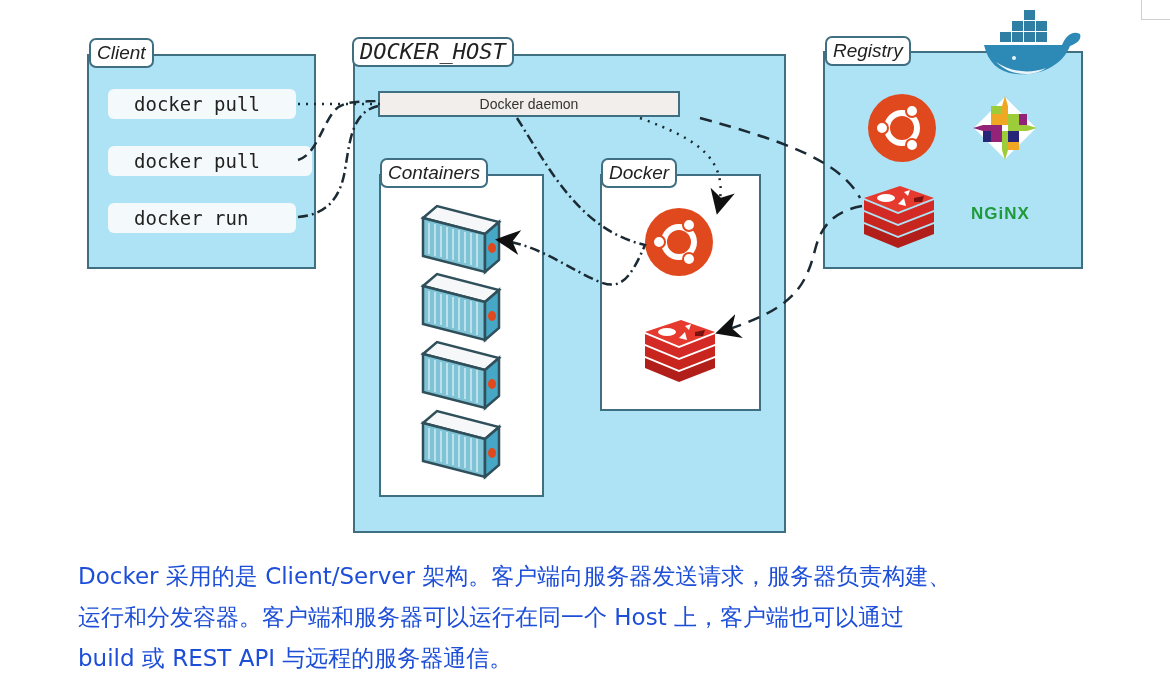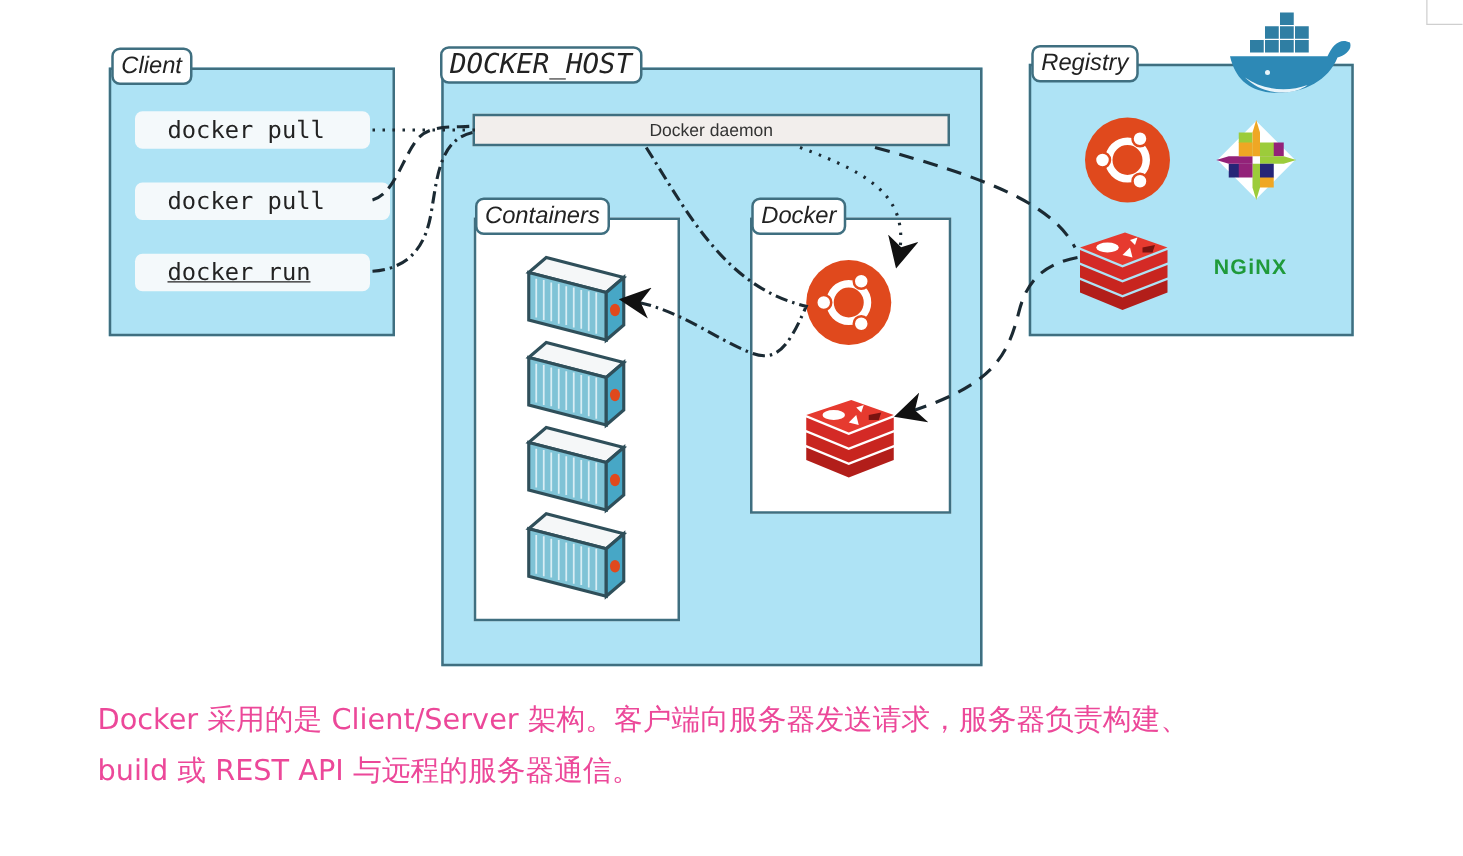--- a/index.html
+++ b/index.html
@@ -7,40 +7,40 @@
   .panel { position: absolute; background: #aee3f5; border: 2px solid #3f6f80; box-sizing: border-box; }
   .white-panel { position: absolute; background: #ffffff; border: 2px solid #3f6f80; box-sizing: border-box; }
   .tab { position: absolute; background: #ffffff; border: 2px solid #3f6f80; border-radius: 7px; box-sizing: border-box;
          font-family: "Liberation Sans", sans-serif; color: #222; padding: 0 6px; line-height: 26px; height: 30px; font-size: 19px; white-space: nowrap; font-style: italic; }
   .tab.mono { font-family: "DejaVu Sans Mono", monospace; font-size: 22px; text-align: right; }
   .cmd { position: absolute; background: #f4f9fb; border-radius: 6px; height: 30px; line-height: 30px;
          font-family: "DejaVu Sans Mono", monospace; font-size: 19px; color: #222; padding-left: 26px; box-sizing: border-box; }
   .daemon { position: absolute; background: #f2eeec; border: 2px solid #3f6f80; box-sizing: border-box;
             font-family: "Liberation Sans", sans-serif; font-size: 14px; color: #333; text-align: center; line-height: 22px; }
   .caption { position: absolute; left: 78px; top: 556px; width: 1040px; font-family: "DejaVu Sans", sans-serif;
-             font-size: 23px; line-height: 41px; color: #ec4899; }
+             font-size: 23px; line-height: 41px; color: #1d4ed8; }
   .caption p { margin: 0; white-space: nowrap; }
   .corner-box { position: absolute; left: 1141px; top: -2px; width: 32px; height: 22px; border: 1px solid #cfcfcf; box-sizing: border-box; background: #fff; }
   svg { position: absolute; left: 0; top: 0; }
   .nginx { position: absolute; font-family: "Liberation Sans", sans-serif; font-weight: bold; color: #1f9a3a; font-size: 17px; letter-spacing: 1px; }
 </style>
 </head>
 <body>
 
 <div class="corner-box"></div>
 
 <div class="panel" style="left:87px; top:54px; width:229px; height:215px;"></div>
 <div class="tab" style="left:89px; top:38px;">Client</div>
 <div class="cmd" style="left:108px; top:89px; width:188px;">docker pull</div>
 <div class="cmd" style="left:108px; top:146px; width:204px;">docker pull</div>
-<div class="cmd" style="left:108px; top:203px; width:188px;text-decoration:underline;">docker run</div>
+<div class="cmd" style="left:108px; top:203px; width:188px;">docker run</div>
 
 <div class="panel" style="left:353px; top:54px; width:433px; height:479px;"></div>
 <div class="tab mono" style="left:352px; top:37px;">DOCKER_HOST</div>
-<div class="daemon" style="left:378px; top:91px; width:382px; height:26px;">Docker daemon</div>
+<div class="daemon" style="left:378px; top:91px; width:302px; height:26px;">Docker daemon</div>
 
 <div class="white-panel" style="left:379px; top:174px; width:165px; height:323px;"></div>
 <div class="tab" style="left:380px; top:158px;text-align:right;">Containers</div>
 
 <div class="white-panel" style="left:600px; top:174px; width:161px; height:237px;"></div>
 <div class="tab" style="left:601px; top:158px;">Docker</div>
 
 <div class="panel" style="left:823px; top:51px; width:260px; height:218px;"></div>
 <div class="tab" style="left:825px; top:36px;text-align:right;">Registry</div>
 <div class="nginx" style="left:971px; top:204px;">NGiNX</div>
@@ -134,14 +134,15 @@
     <path d="M298,217 C325,215 340,200 345,170 C350,140 352,112 378,106" stroke-dasharray="10,4,2,4"></path>
     <path d="M640,118 C700,140 730,160 718,210" stroke-dasharray="2,6" marker-end="url(#arrow)"></path>
     <path d="M700,118 C780,140 840,160 860,198" stroke-dasharray="12,8"></path>
     <path d="M862,206 C830,212 820,230 815,250 C805,290 790,310 720,332" stroke-dasharray="12,8" marker-end="url(#arrow)"></path>
     <path d="M517,118 C550,170 580,230 645,245 C630,280 620,290 600,282 C570,270 540,245 500,240" stroke-dasharray="10,4,2,4" marker-end="url(#arrow)"></path>
   </g>
 </svg>
 
 <div class="caption">
   <p>Docker 采用的是 Client/Server 架构。客户端向服务器发送请求，服务器负责构建、</p>
+  <p>运行和分发容器。客户端和服务器可以运行在同一个 Host 上，客户端也可以通过</p>
   <p>build 或 REST API 与远程的服务器通信。</p>
 </div>
 
 </body></html>

